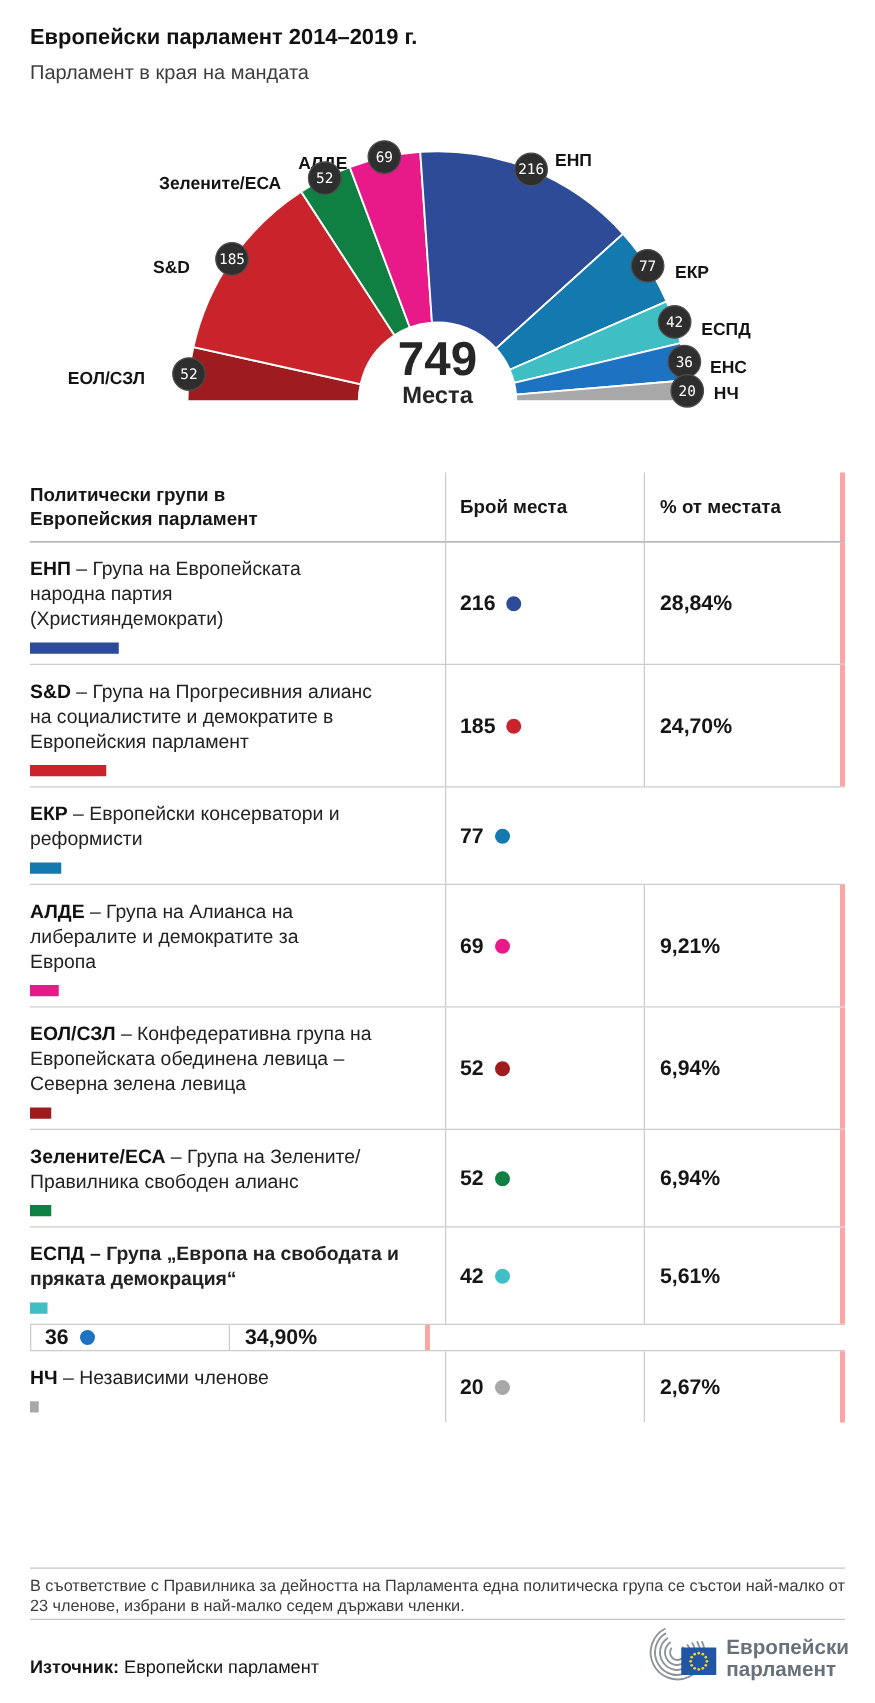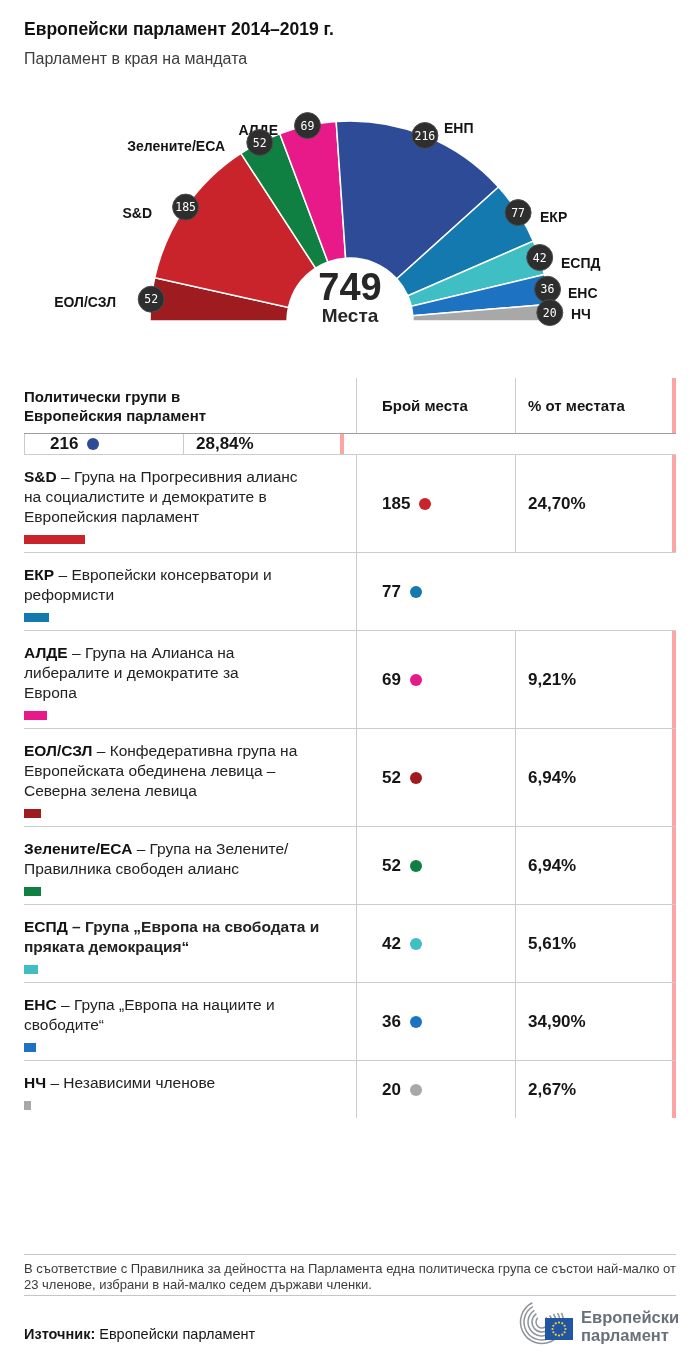--- a/index.html
+++ b/index.html
@@ -12,21 +12,21 @@
   .title{left:24px;top:19px;font-size:17.5px;font-weight:bold;color:#111;}
   .subtitle{left:24px;top:50px;font-size:16px;font-weight:normal;color:#3d3d3d;}
   
   #chart-wrap{left:0;top:90px;width:700px;height:245px;}
   
   #table{left:24px;top:378px;width:652px;}
   .thead{display:flex;min-height:55px;border-bottom:1px solid #9e9e9e;}
   .row{display:flex;border-bottom:1px solid #cccccc;}
   .row:last-child{border-bottom:none;}
   .c1{width:332px;box-sizing:border-box;padding-right:32px;}
-  .c2{width:159px;box-sizing:border-box;border-left:1px solid #cccccc;padding-left:25px;text-align:right;}
+  .c2{width:159px;box-sizing:border-box;border-left:1px solid #cccccc;padding-left:11px;text-align:right;}
   .c3{width:161px;box-sizing:border-box;border-left:1px solid #cccccc;border-right:4px solid #fca5a5;padding-left:12px;}
   .th{font-size:15px;font-weight:bold;display:flex;align-items:center;line-height:19px;color:#161616;}
   .th.c1 div{max-width:255px;}
   .row .c1{padding-top:12px;padding-bottom:8px;}
   .gname{font-size:15.5px;line-height:20px;color:#222;}
   .gname b{color:#111;}
   .cbar{display:block;height:9px;margin-top:8px;}
   .row .c2{display:flex;align-items:center;}
   .row .c3{display:flex;align-items:center;font-size:17px;font-weight:bold;color:#161616;}
   .seatnum{font-size:17px;font-weight:bold;color:#161616;}
@@ -110,20 +110,24 @@
 <div class="abs" id="table">
   <div class="thead">
     <div class="th c1">
         <div>Политически групи в Европейския парламент</div>
       </div>
     <div class="th c2">Брой места</div>
     <div class="th c3">% от местата</div>
   </div>
   <div id="tbody">
       <div class="row">
+        <div class="c1">
+          <p class="gname" style="margin: 0px;"><b>ЕНП</b> <span>– Група на Европейската</span><br><span>народна партия</span><br><span>(Християндемократи)</span></p>
+          <span class="cbar" style="width: 71px; background: rgb(46, 75, 151);"></span>
+        </div>
         <div class="c2">
           <span class="seatnum">216</span>
           <span class="dot" style="background: rgb(46, 75, 151);"></span>
         </div>
         <div class="c3">
           <span>28,84%</span>
         </div>
       </div>
       <div class="row">
         <div class="c1">
@@ -194,24 +198,20 @@
         </div>
         <div class="c2">
           <span class="seatnum">42</span>
           <span class="dot" style="background: rgb(63, 190, 196);"></span>
         </div>
         <div class="c3">
           <span>5,61%</span>
         </div>
       </div>
       <div class="row">
-        <div class="c1">
-          <p class="gname" style="margin: 0px;"><b>ЕНС</b> <span>– Група „Европа на нациите и</span><br><span>свободите“</span></p>
-          <span class="cbar" style="width: 12px; background: rgb(29, 115, 193);"></span>
-        </div>
         <div class="c2">
           <span class="seatnum">36</span>
           <span class="dot" style="background: rgb(29, 115, 193);"></span>
         </div>
         <div class="c3">
           <span>34,90%</span>
         </div>
       </div>
       <div class="row">
         <div class="c1">

